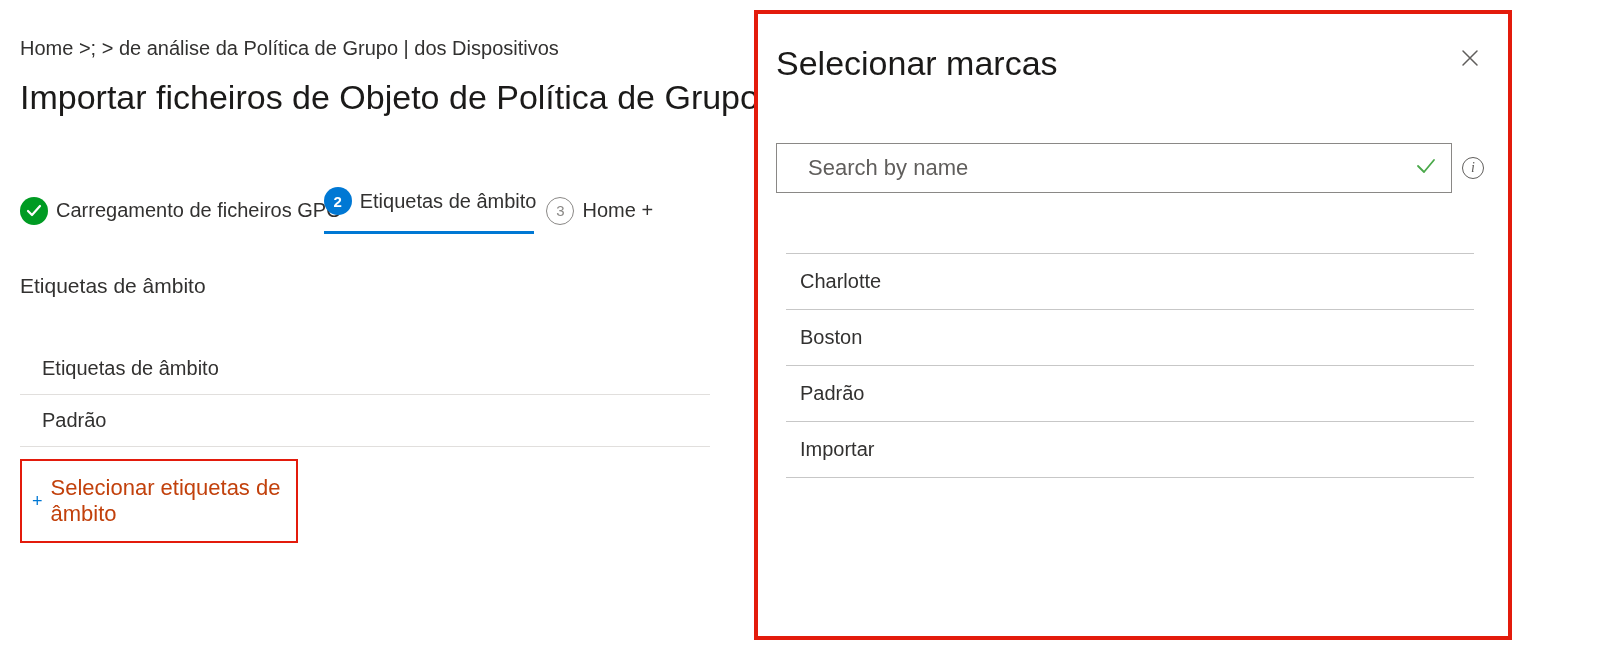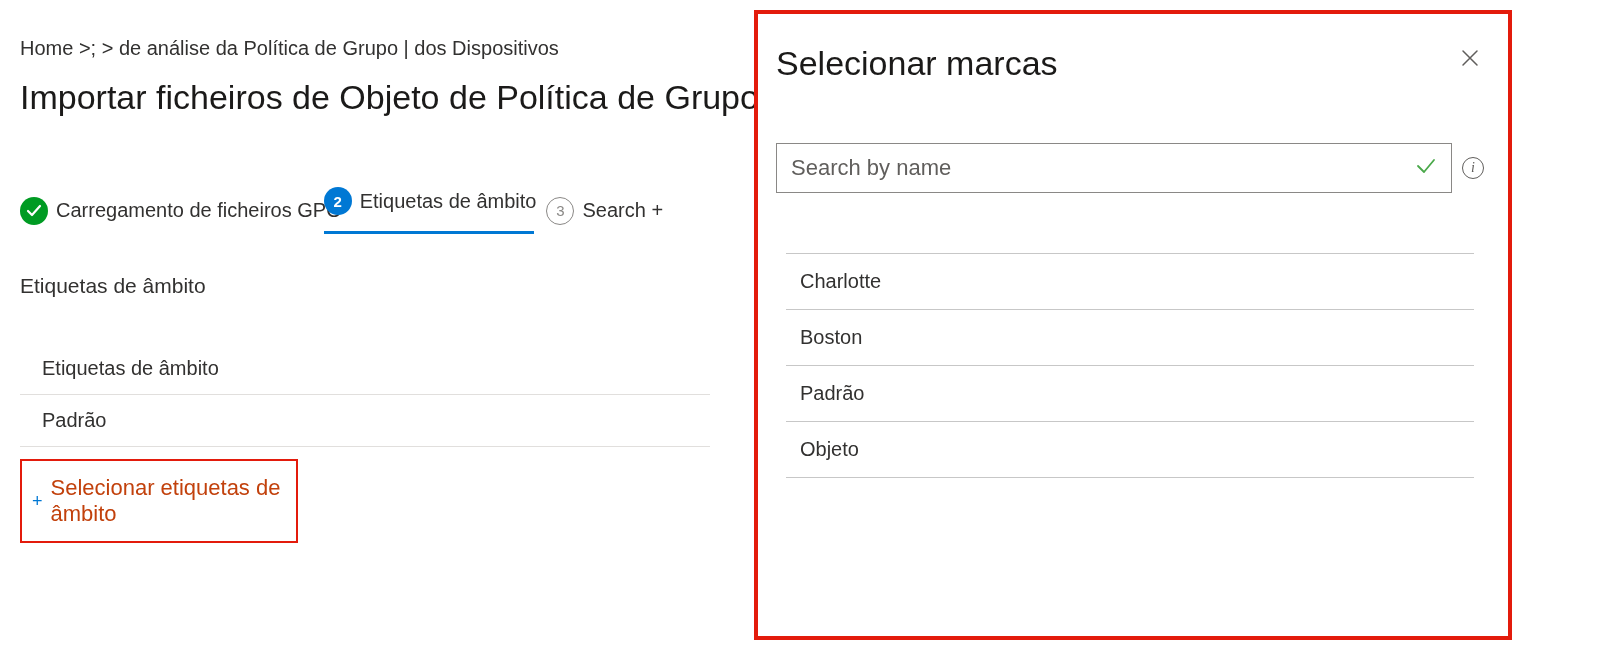--- a/index.html
+++ b/index.html
@@ -171,20 +171,21 @@
       padding: 0 14px;
       height: 50px;
     }
     .search-input {
       flex: 1;
       border: none;
       outline: none;
       font-size: 22px;
       color: #0c4a6e;
       font-family: inherit;
+      margin-left: 17px;
     }
     .search-input::placeholder {
       color: #605e5c;
     }
     .check-icon {
       color: #4aa84a;
     }
     .info-circle {
       width: 22px;
       height: 22px;
@@ -237,21 +238,21 @@
     <div class="step active" style="margin-left:-28px;">
       <div class="step-row">
         <span class="step-circle step-active">2</span>
         <span class="step-label">Etiquetas de âmbito</span>
       </div>
       <div class="underline"></div>
     </div>
 
     <div class="step">
       <span class="step-circle step-todo">3</span>
-      <span class="step-label">Search +</span>
+      <span class="step-label">Home +</span>
     </div>
   </div>
 
   <div class="section-label">Etiquetas de âmbito</div>
 
   <div class="tags-block">
     <div class="col-head">Etiquetas de âmbito</div>
     <div class="tag-row">Padrão</div>
   </div>
 
@@ -280,15 +281,15 @@
           </svg>
       </span>
     </div>
     <div class="info-circle">i</div>
   </div>
 
   <div class="list-area">
     <div class="list-item">Charlotte</div>
     <div class="list-item">Boston</div>
     <div class="list-item">Padrão</div>
-    <div class="list-item">Objeto</div>
+    <div class="list-item">Importar</div>
   </div>
 </div>
 
 </body></html>

